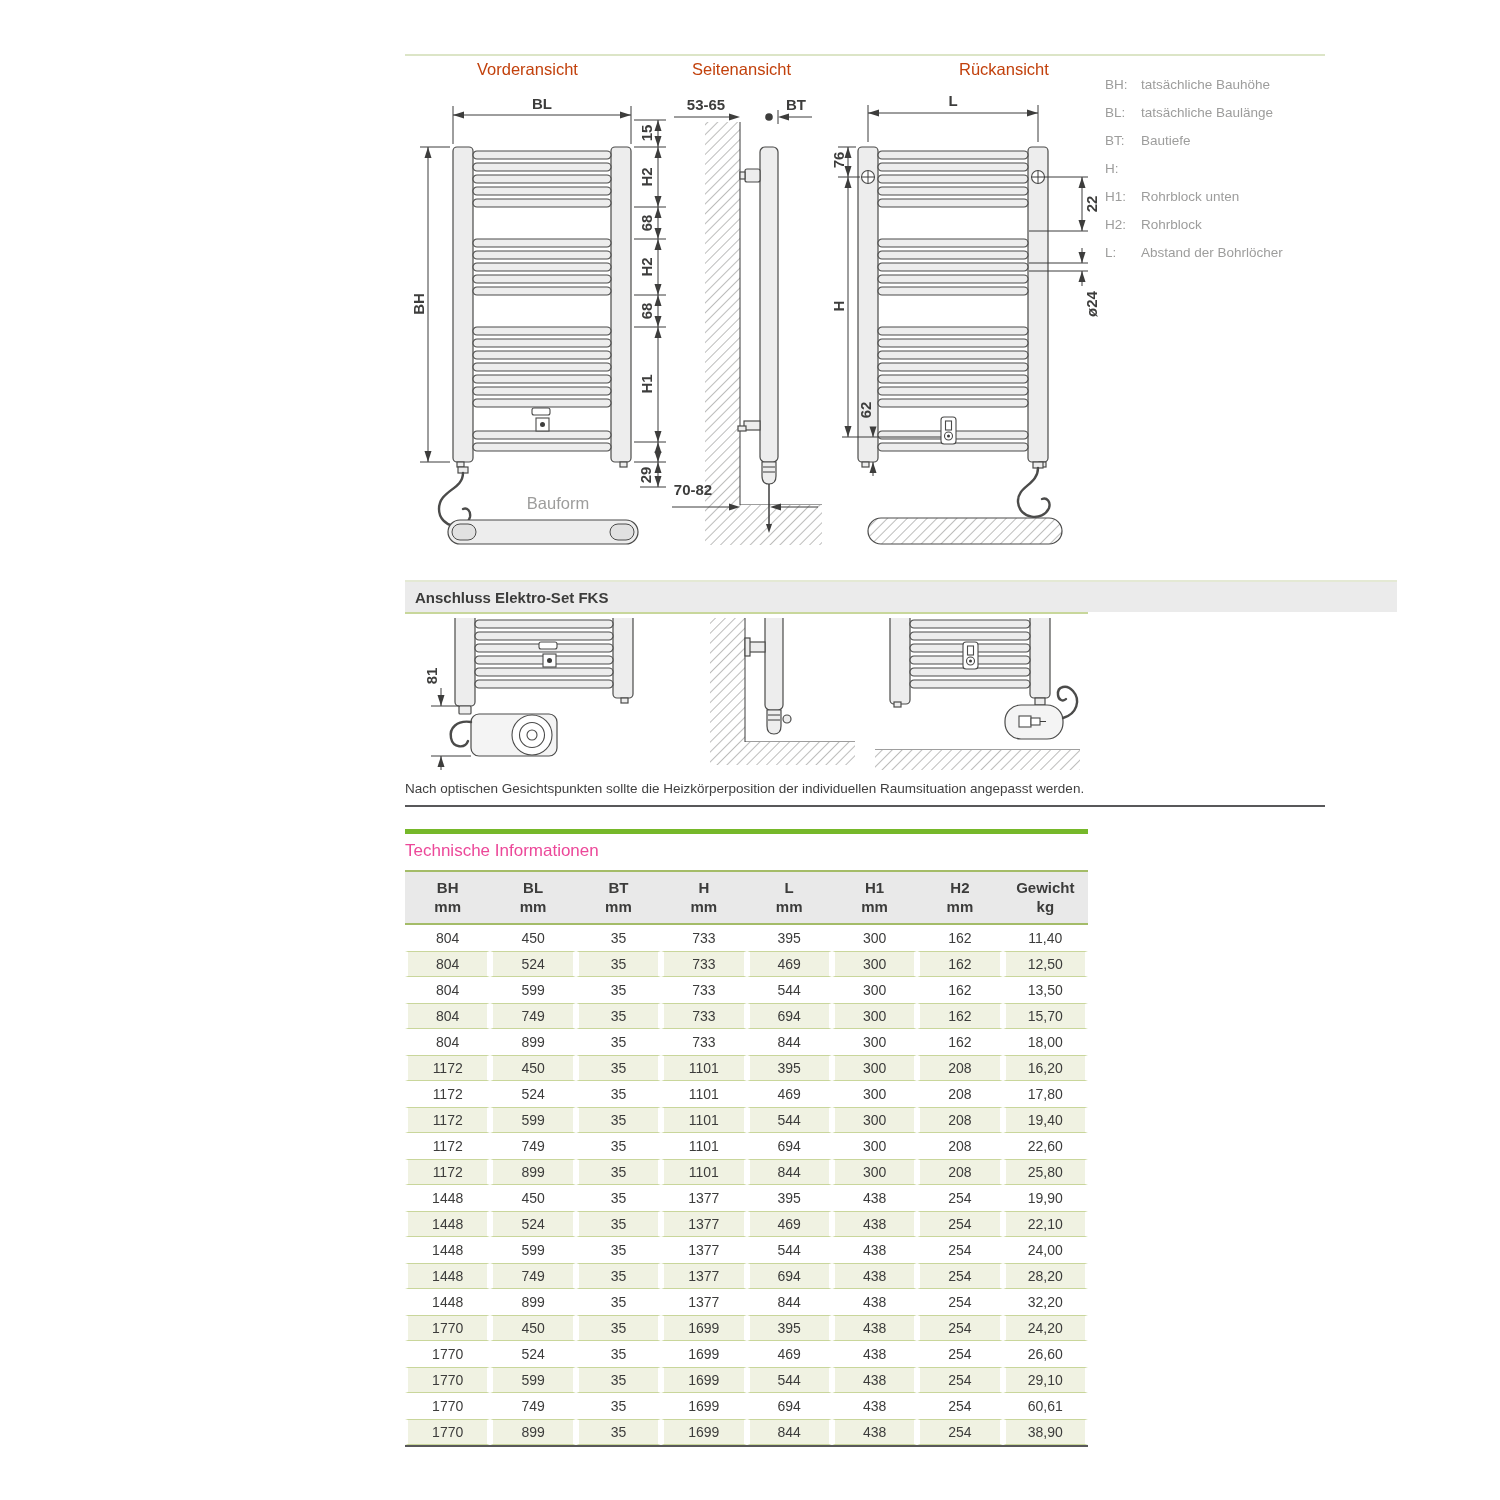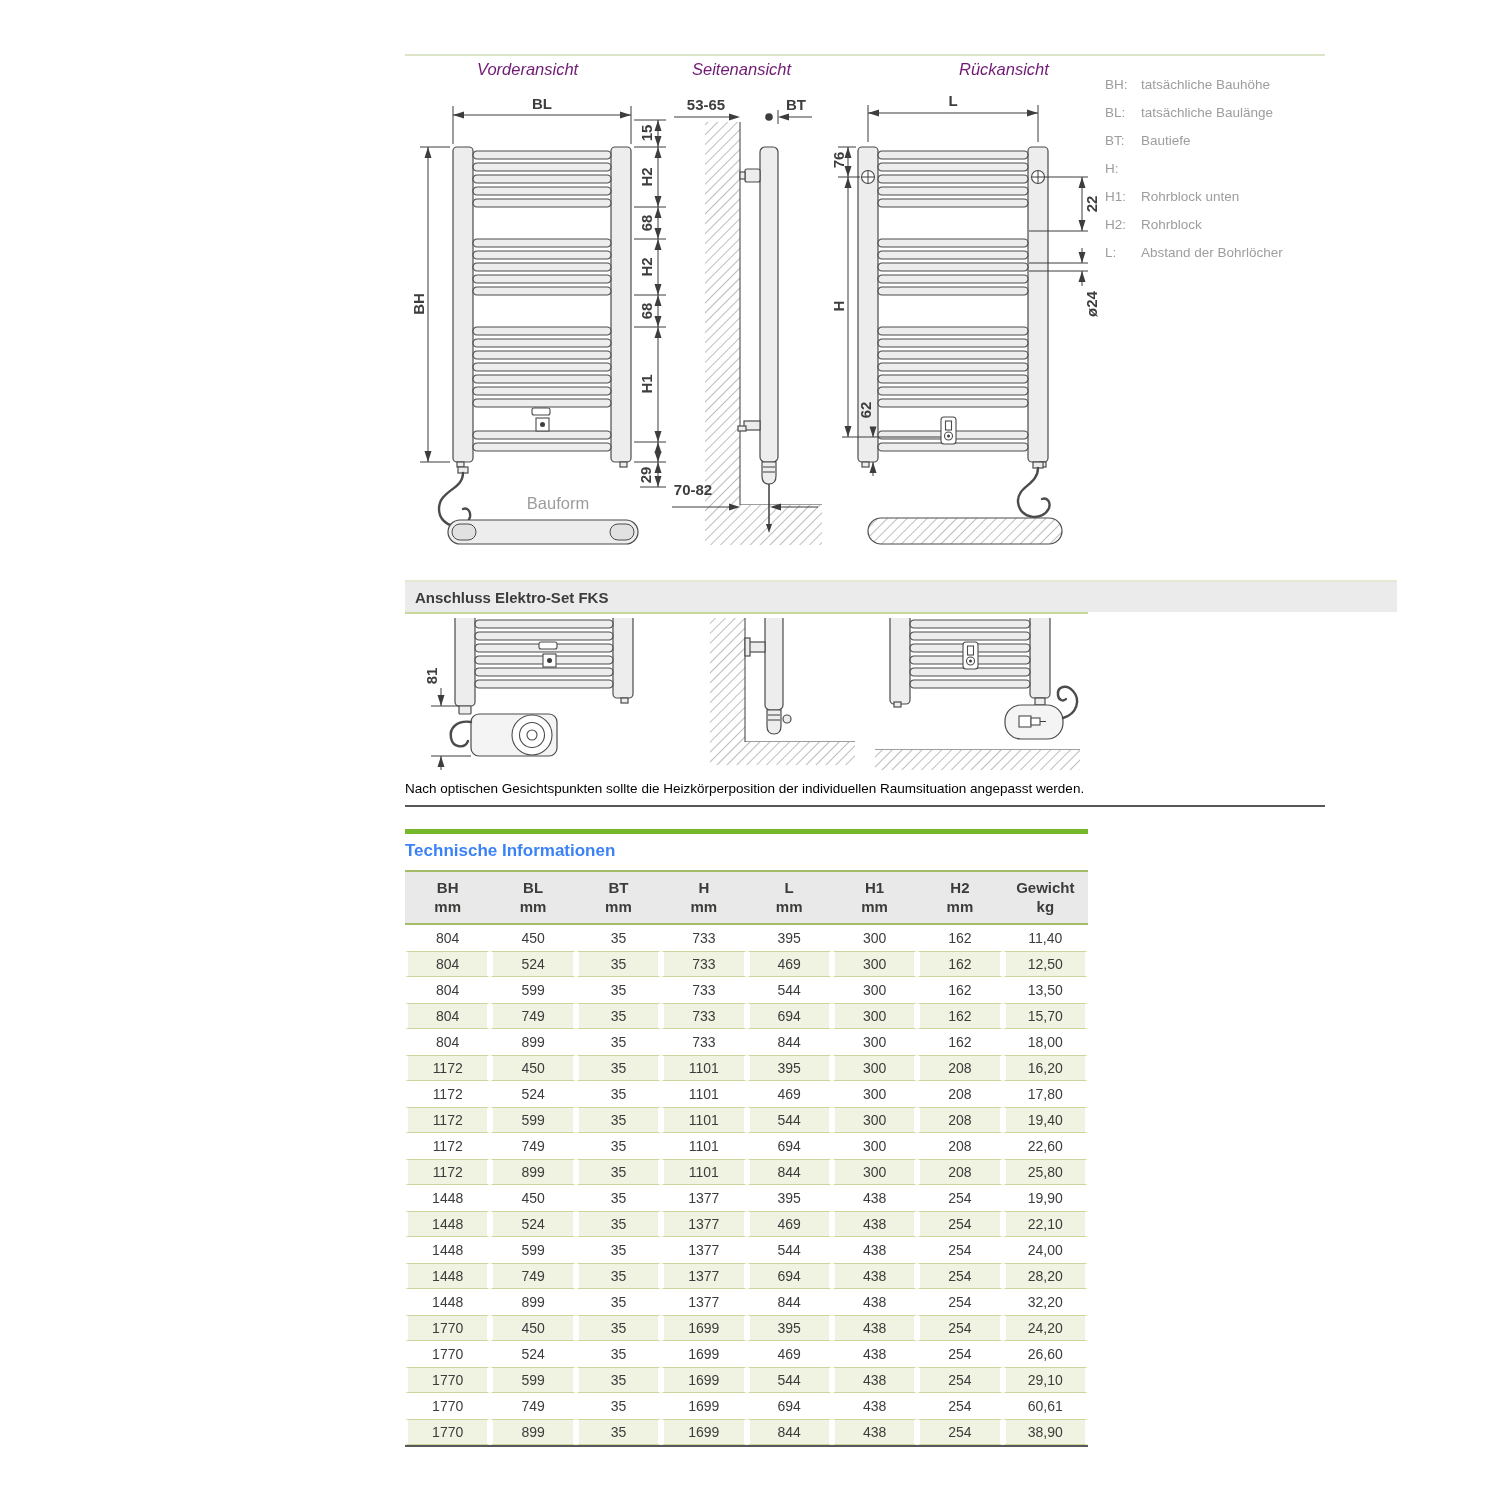--- a/index.html
+++ b/index.html
@@ -1,36 +1,36 @@
 <!DOCTYPE html>
 <html><head>
 <meta charset="utf-8">
 <style>
   html,body{margin:0;padding:0;background:#fff;}
   #page{position:relative;width:1500px;height:1500px;background:#fff;overflow:hidden;
         font-family:"Liberation Sans",sans-serif;color:#3c3c3b;}
   .abs{position:absolute;}
   .hline{position:absolute;height:2px;}
-  .view-title{position:absolute;font-size:16.5px;color:#701a75;font-style:italic;}
+  .view-title{position:absolute;font-size:16.5px;color:#c2410c;}
   
   #legend{position:absolute;left:1105px;top:76px;width:235px;}
   .lg-item{display:flex;margin-bottom:10px;font-size:13.5px;color:#9d9d9c;line-height:18px;}
   .lg-term{width:36px;flex:0 0 36px;}
   .lg-desc{width:178px;}
   
   #fks-bar{position:absolute;left:405px;top:580px;width:992px;height:32px;background:#ebebeb;
            border-top:2px solid #e4e9d4;box-sizing:border-box;}
   #fks-bar span{display:block;padding:7px 0 0 10px;font-size:15px;font-weight:700;color:#3c3c3b;}
   #fks-underline{position:absolute;left:405px;top:612px;width:683px;height:2px;background:#c8d79b;}
-  #note{position:absolute;left:405px;top:781px;width:900px;font-size:13.5px;color:#000000;}
+  #note{position:absolute;left:405px;top:781px;width:900px;font-size:13.5px;color:#404040;}
   #rule-dark{position:absolute;left:405px;top:805px;width:920px;height:2px;background:#58585a;}
   
   #tbl-wrap{position:absolute;left:405px;top:829px;width:683px;}
   #tbl-greenbar{height:5px;background:#76b82a;}
-  #tbl-title{font-size:17px;font-weight:700;color:#3b82f6;margin:7px 0 9px 0;}
+  #tbl-title{font-size:17px;font-weight:400;color:#ec4899;margin:7px 0 9px 0;}
   table{border-collapse:separate;border-spacing:0;width:683px;table-layout:fixed;
         border-bottom:2px solid #58585a;}
   thead th{background:#e9e9e9;border-top:2px solid #a4bc68;border-bottom:2px solid #a4bc68;
            font-size:15px;font-weight:700;color:#3c3c3b;padding:6px 0 7px 0;line-height:19px;}
   tbody td{height:26px;box-sizing:border-box;padding:0;text-align:center;font-size:14px;
            color:#3c3c3b;border-left:3px solid transparent;border-right:3px solid transparent;}
   tr.alt td{background:#f0f2e2;border-top:1px solid #c9d69b;border-bottom:1px solid #c9d69b;
             border-left:3px solid #fff;border-right:3px solid #fff;}
   
   .ln{stroke:#3d3d3c;stroke-width:1;fill:none;}

